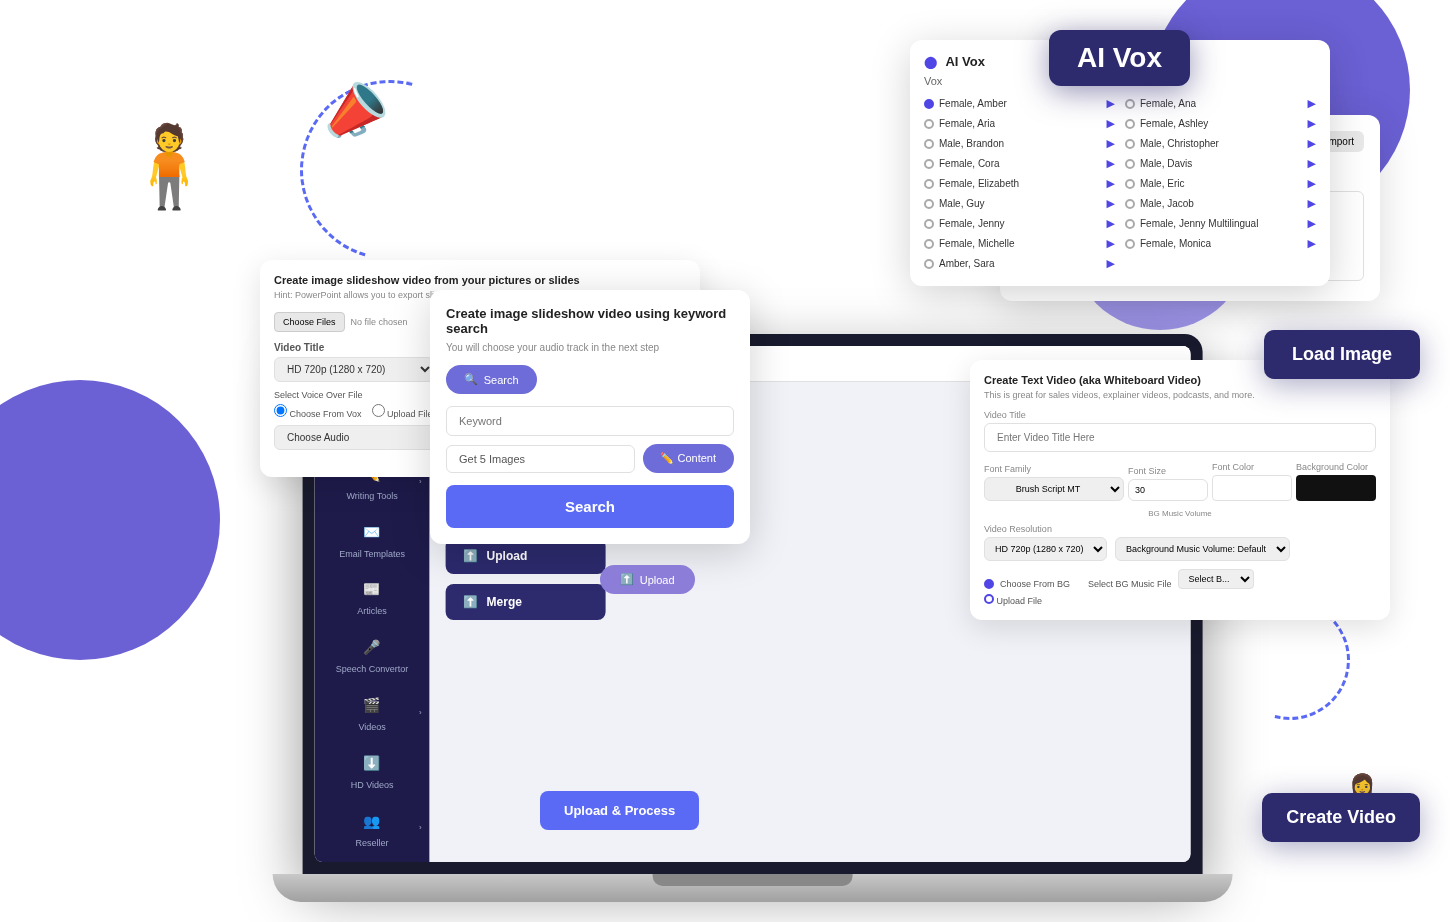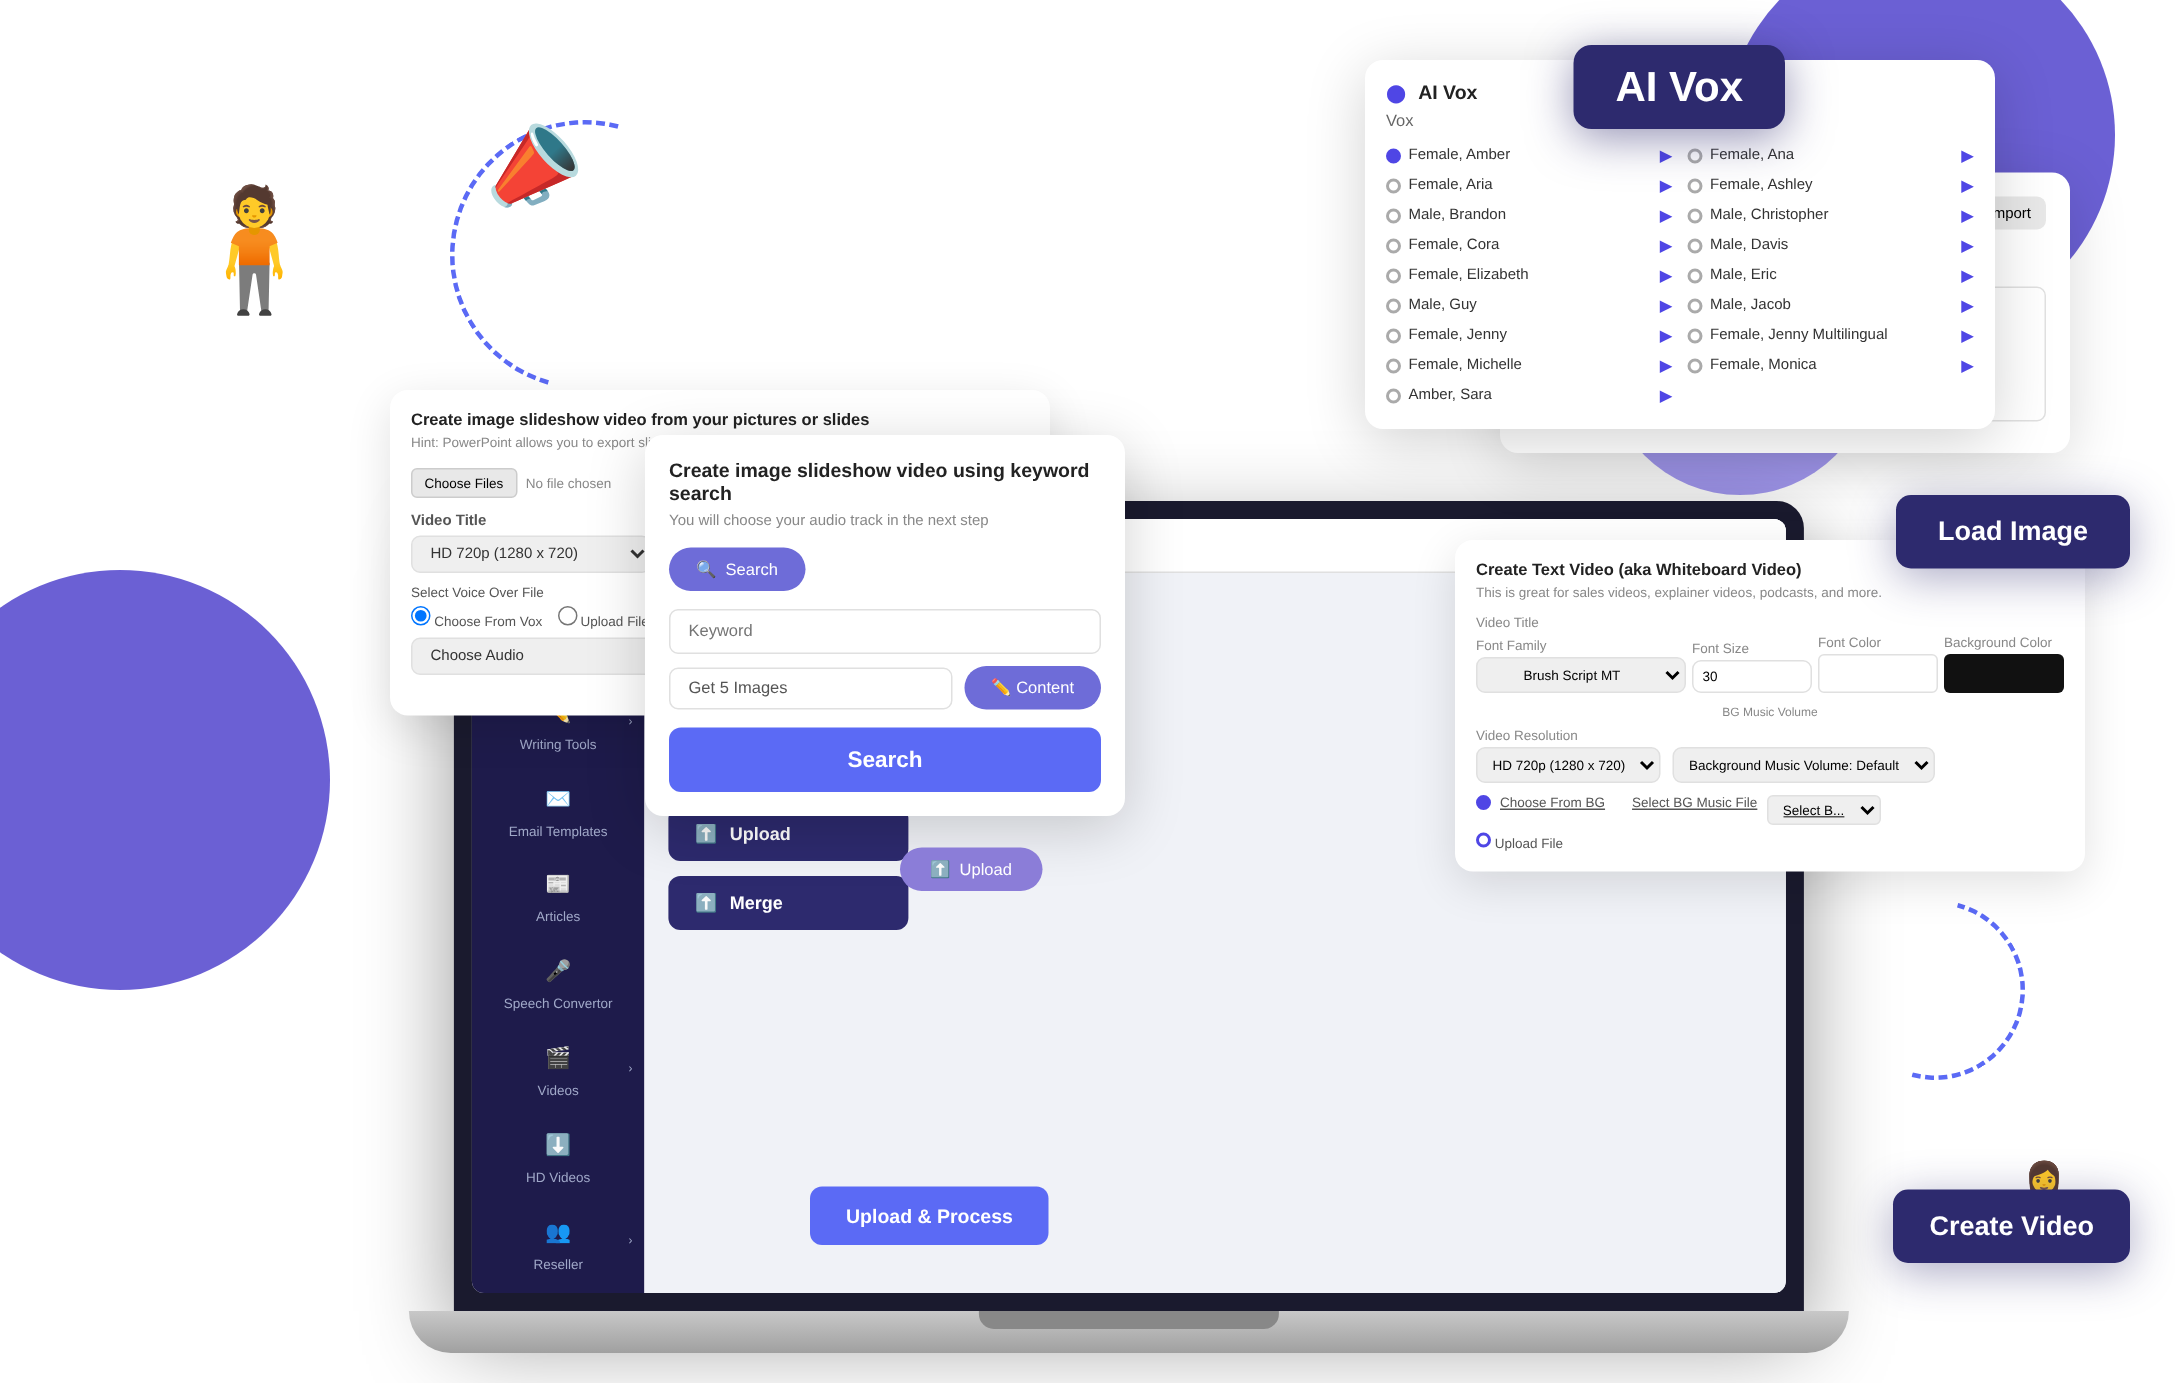--- a/index.html
+++ b/index.html
@@ -537,25 +537,24 @@
     }
     .tvp-res-select2 {
       flex: 1.5;
       border: 1px solid #e0e0e0;
       border-radius: 6px;
       padding: 5px 6px;
       font-size: 9px;
     }
     .tvp-music-row {
       display: flex;
-      align-items: flex-start;
+      align-items: flex-end;
       gap: 6px;
       font-size: 9px;
       color: #555;
-      text-decoration: underline;
     }
     .tvp-radio { width: 10px; height: 10px; border-radius: 50%; border: 2px solid #4f46e5; }
     .tvp-radio.active { background: #4f46e5; }
     .select-bg { font-size: 9px; border: 1px solid #e0e0e0; border-radius: 4px; padding: 3px 6px; }
 
     
     .dashed-arc-left {
       position: absolute;
       top: 80px;
       left: 300px;
@@ -802,20 +801,21 @@
     <select class="res-select" style="width:100%;margin-bottom:4px;">
       <option>Choose Audio</option>
     </select>
     <div style="font-size:8px;color:#888;text-align:right;">BG Music Volume</div>
   </div>
 
   <div class="floating-card text-video-panel">
     <div class="tvp-title">Create Text Video (aka Whiteboard Video)</div>
     <div class="tvp-subtitle">This is great for sales videos, explainer videos, podcasts, and more.</div>
     <div style="font-size:9px;color:#888;margin-bottom:3px;">Video Title</div>
+    <input class="tvp-input" type="text" placeholder="Enter Video Title Here" style="">
     <div class="tvp-row">
       <div>
         <div class="tvp-col-label">Font Family</div>
         <select class="tvp-select">
           <option>Brush Script MT</option>
         </select>
       </div>
       <div>
         <div class="tvp-col-label">Font Size</div>
         <input class="tvp-number" type="number" value="30" style="">

